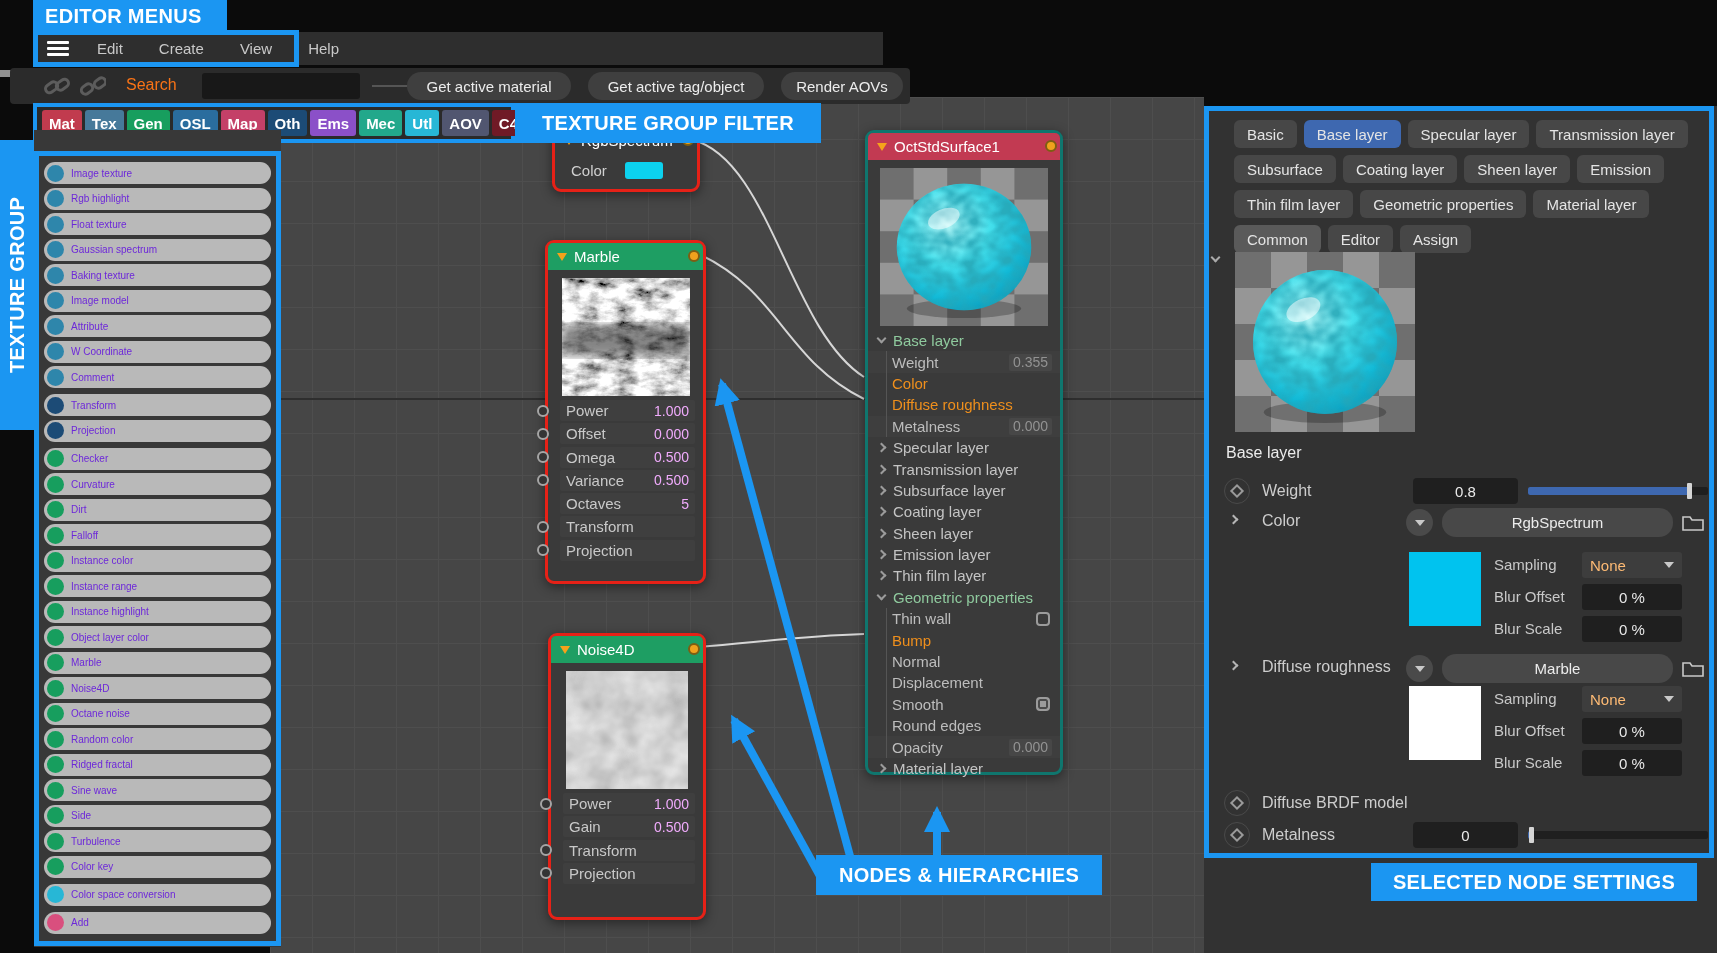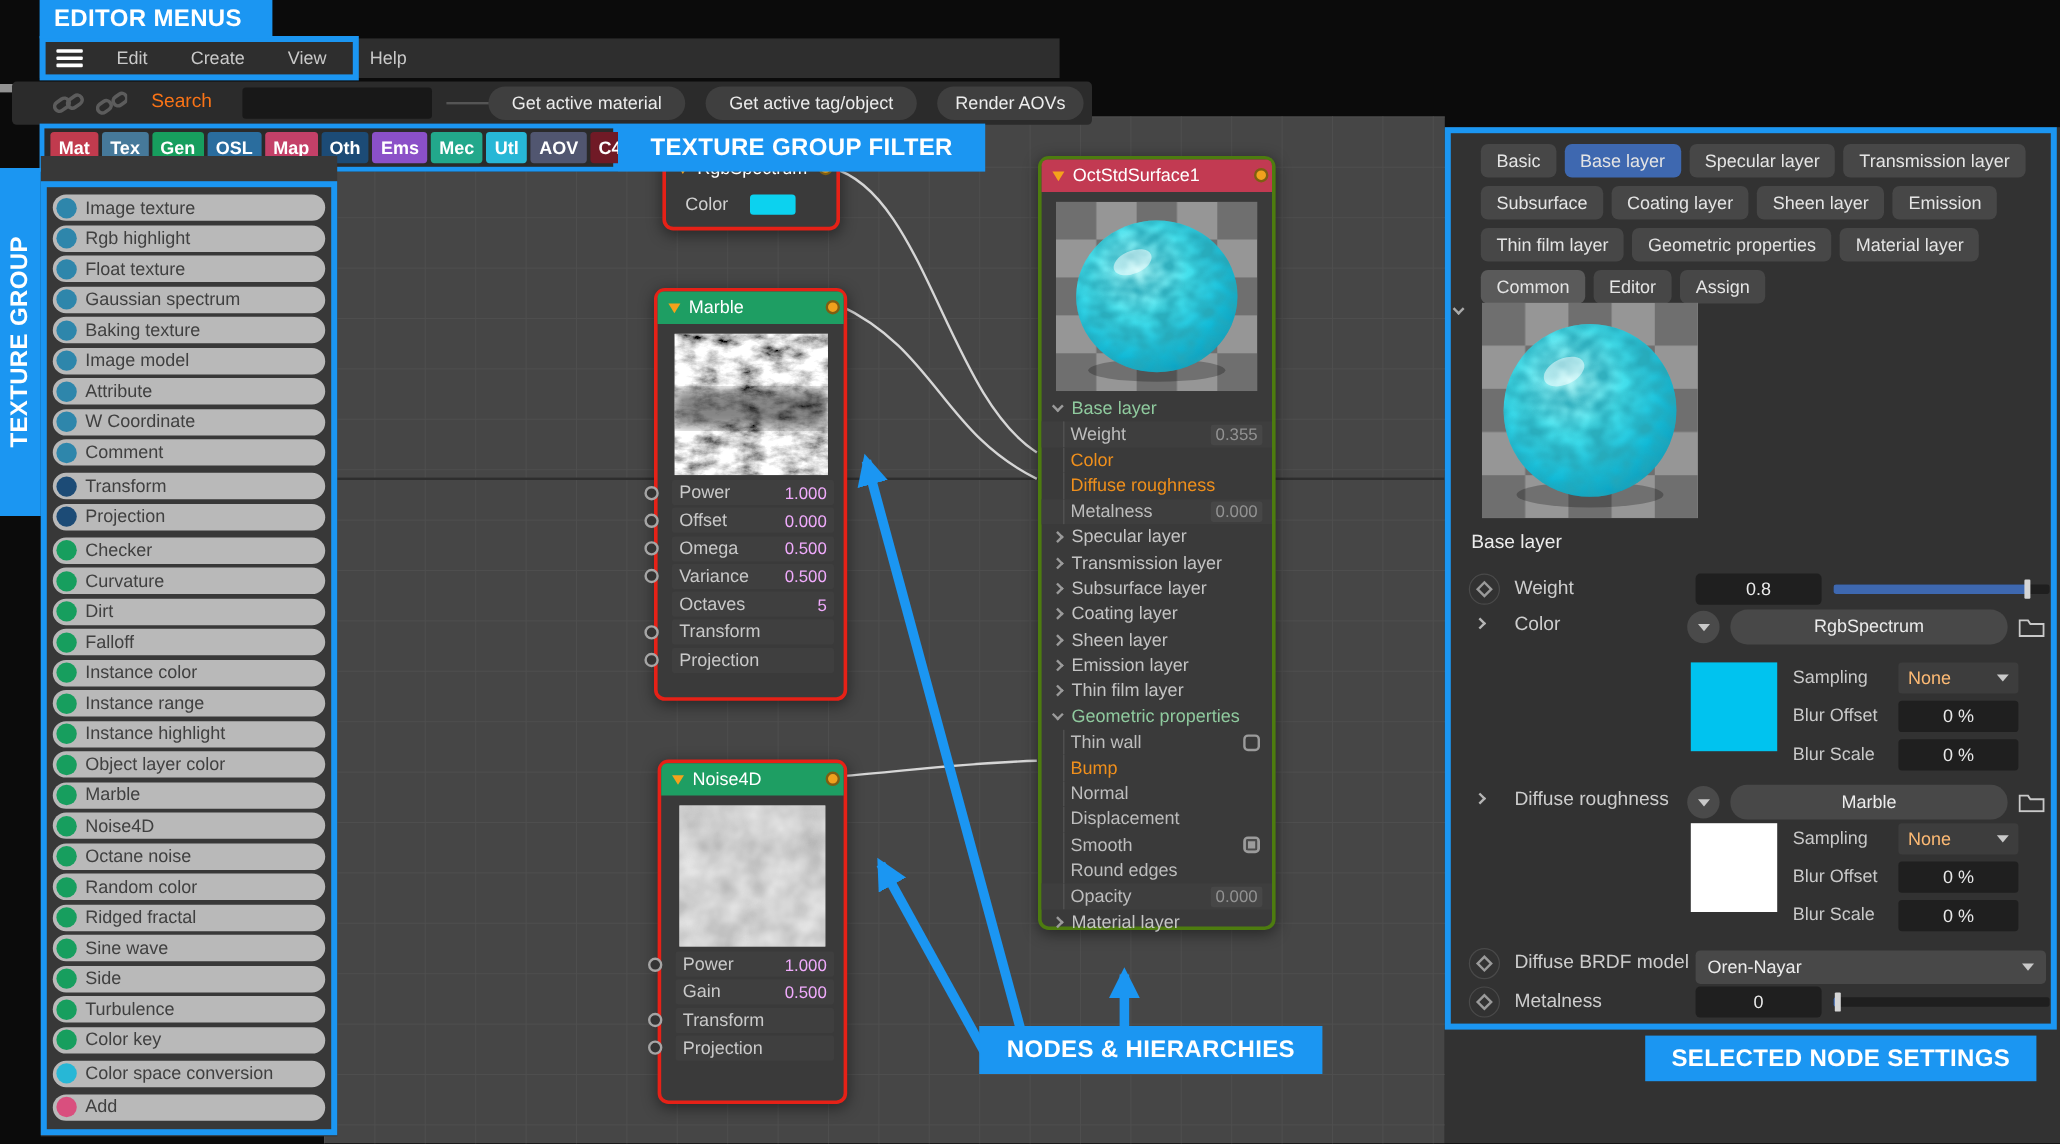--- a/index.html
+++ b/index.html
@@ -43,27 +43,27 @@
   #partial-item { left:40px; top:138px; height:20px; display:flex; align-items:center; }
   #partial-item .dot { width:16px; height:16px; border-radius:50%; margin-right:8px; }
   #partial-item span.lab { color:#9a9a9a; font-size:15px; }
   #sidebar-border { left:34px; top:151px; width:247px; height:795px; border:5px solid #1b96f2;
     background:#383838; overflow:hidden; }
   #sidebar-list { padding:6px 5px 0 5px; }
   .side-group { margin-bottom:6px; }
   .pill { height:22px; border-radius:11px; background:#b9b9b9; margin-bottom:3.5px;
     display:flex; align-items:center; }
   .pill .dot { width:17px; height:17px; border-radius:50%; margin-left:3px; flex:none; }
-  .pill .lab { margin-left:7px; color:#404040; font-size:15px; white-space:nowrap; }
+  .pill .lab { margin-left:7px; color:#6d28d9; font-size:10px; white-space:nowrap; }
 
   
   .node { position:absolute; background:#3a3a3a; border-radius:9px;
     box-shadow:0 3px 12px rgba(0,0,0,.45); }
   .node.red    { border:3px solid #e62117; }
-  .node.orange { border:3px solid #4d7c0f; }
+  .node.orange { border:3px solid #0f766e; }
   .node-header { height:27px; border-radius:5px 5px 0 0; display:flex; align-items:center;
     padding:0 16px 0 9px; position:relative; color:#fff; font-size:15px;
     white-space:nowrap; overflow:hidden; }
   .tri { width:0; height:0; border-left:5px solid transparent; border-right:5px solid transparent;
     border-top:8px solid #f5a21b; margin-right:7px; flex:none; }
   .outdot { position:absolute; right:3px; top:7px; width:12px; height:12px; border-radius:50%;
     background:#f0a11d; border:2px solid #7e5e12; }
   .preview { display:block; margin:8px auto 4px; }
   .prow { position:relative; height:21px; margin:2.3px 8px 0 12px; background:#3f3f3f;
     display:flex; align-items:center; padding:0 6px; border-radius:2px; }
@@ -668,24 +668,20 @@
     </div>
   <span class="sublab" style="left:290px;top:644px">Blur Scale</span>
   <div class="subfield dark" style="left:378px;top:644px">
       <span>0 %</span>
     </div>
 
   <span class="dia-wrap" style="left:20px;top:684px">
       <span class="dia"></span>
     </span>
   <span class="p-lab" style="left:58px;top:688px">Diffuse BRDF model</span>
-  <div class="bigdrop" style="left:209px;top:686px">
-    <span>Oren-Nayar</span>
-      <span class="caret"></span>
-  </div>
 
   <span class="dia-wrap" style="left:20px;top:716px">
       <span class="dia"></span>
     </span>
   <span class="p-lab" style="left:58px;top:720px">Metalness</span>
   <div class="valbox" style="left:209px;top:716px">0</div>
   <div class="slider" style="left:324px;top:725px">
     <div class="slider-fill" style="width: 2%;"></div>
       <div class="slider-handle" style="left: calc(2% - 3px);"></div>
   </div>

